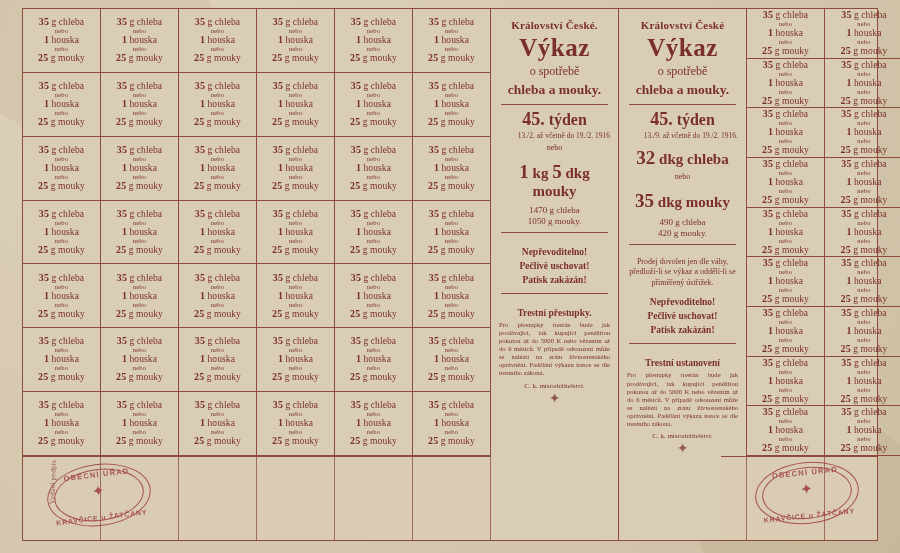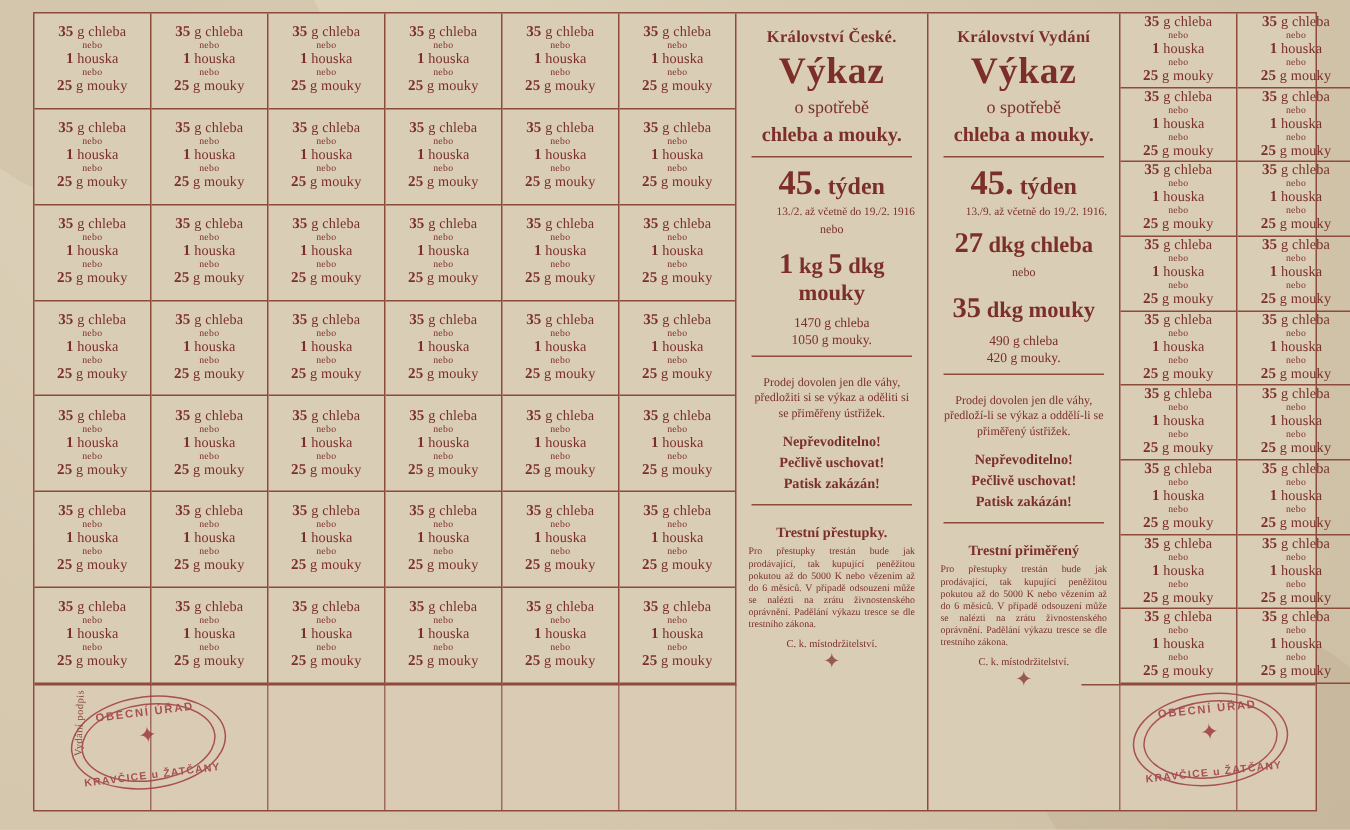--- a/index.html
+++ b/index.html
@@ -70,21 +70,21 @@
     font-size:25px; font-weight:bold; letter-spacing:.5px;
     margin-top:4px; line-height:1;text-align:center;
   }
   .p-osp { font-size:12px; margin-top:4px; }
   .p-chleb { font-size:13.5px; font-weight:bold; margin-top:3px; }
   .p-hr {
     border:0; border-top:1.1px solid #8d4b3c;
     margin:6px 2px 5px 2px;
   }
   .p-tyden { font-size:16px; font-weight:bold; line-height:1; }
-  .p-tyden .num { font-size:23px; }
+  .p-tyden .num { font-size:18px; }
   .p-dates { font-size:7.5px; margin-top:3px; letter-spacing:0;text-align:right; }
   .p-amount { font-size:15px; font-weight:bold; margin-top:7px; }
   .p-amount .big { font-size:19px; }
   .p-nebo { font-size:8px; margin:3px 0 2px; }
   .p-small { font-size:9px; margin-top:5px; }
   .p-note {
     font-size:8px; text-align:center; line-height:1.3;
     margin-top:7px;
   }
   .p-warn { font-size:9.5px; font-weight:bold; margin-top:8px; line-height:1.45; }
@@ -474,48 +474,47 @@
             <div class="p-osp">o spotřebě</div>
             <div class="p-chleb">chleba a mouky.</div>
             <hr class="p-hr">
             <div class="p-tyden"><span class="num">45.</span> týden</div>
             <div class="p-dates">13./2.  až včetně do 19./2. 1916</div>
             <div class="p-nebo">nebo</div>
             <div class="p-amount"><span class="big">1</span> kg <span class="big">5</span> dkg mouky</div>
             <div class="p-small">1470 g chleba</div>
             <div class="p-small" style="margin-top:1px">1050 g mouky.</div>
             <hr class="p-hr">
-            <div class="p-note">Prodej dovolen jen dle váhy, předložiti si se výkaz a oděliti si se přiměřeny ústřižek.</div>
             <div class="p-warn">Nepřevoditelno!<br>Pečlivě uschovat!<br>Patisk zakázán!</div>
             <hr class="p-hr">
             <div class="p-legal-t">Trestní přestupky.</div>
             <div class="p-legal">Pro přestupky trestán bude jak prodávající, tak kupující peněžitou pokutou až do 5000 K nebo vězením až do 6 měsíců. V případě odsouzení může se nalézti na zrátu živnostenského oprávnění. Padělání výkazu tresce se dle trestního zákona.</div>
             <div class="p-sign">C. k. místodržitelství.</div>
             <div class="p-eagle">✦</div>
           </div>
         </div>
         <div class="col panel">
           <div class="panel-inner">
-            <div class="p-kral">Království Vydání</div>
+            <div class="p-kral">Království České</div>
             <div class="p-vykaz">Výkaz</div>
             <div class="p-osp">o spotřebě</div>
             <div class="p-chleb">chleba a mouky.</div>
             <hr class="p-hr">
             <div class="p-tyden"><span class="num">45.</span> týden</div>
             <div class="p-dates">13./9.  až včetně do 19./2. 1916.</div>
-            <div class="p-amount"><span class="big">27</span> dkg chleba</div>
+            <div class="p-amount"><span class="big">32</span> dkg chleba</div>
             <div class="p-nebo">nebo</div>
             <div class="p-amount"><span class="big">35</span> dkg mouky</div>
             <div class="p-small">490 g chleba</div>
             <div class="p-small" style="margin-top:1px">420 g mouky.</div>
             <hr class="p-hr">
             <div class="p-note">Prodej dovolen jen dle váhy, předloží-li se výkaz a oddělí-li se přiměřený ústřižek.</div>
             <div class="p-warn">Nepřevoditelno!<br>Pečlivě uschovat!<br>Patisk zakázán!</div>
             <hr class="p-hr">
-            <div class="p-legal-t">Trestní přiměřený</div>
+            <div class="p-legal-t">Trestní ustanovení</div>
             <div class="p-legal">Pro přestupky trestán bude jak prodávající, tak kupující peněžitou pokutou až do 5000 K nebo vězením až do 6 měsíců. V případě odsouzení může se nalézti na zrátu živnostenského oprávnění. Padělání výkazu tresce se dle trestního zákona.</div>
             <div class="p-sign">C. k. místodržitelství.</div>
             <div class="p-eagle">✦</div>
           </div>
         </div>
         <div class="col coupon-col">
           <div class="coupon">
             <div class="c-line"><span class="b">35</span> g chleba</div>
             <div class="c-nebo">nebo</div>
             <div class="c-line"><span class="b">1</span> houska</div>

